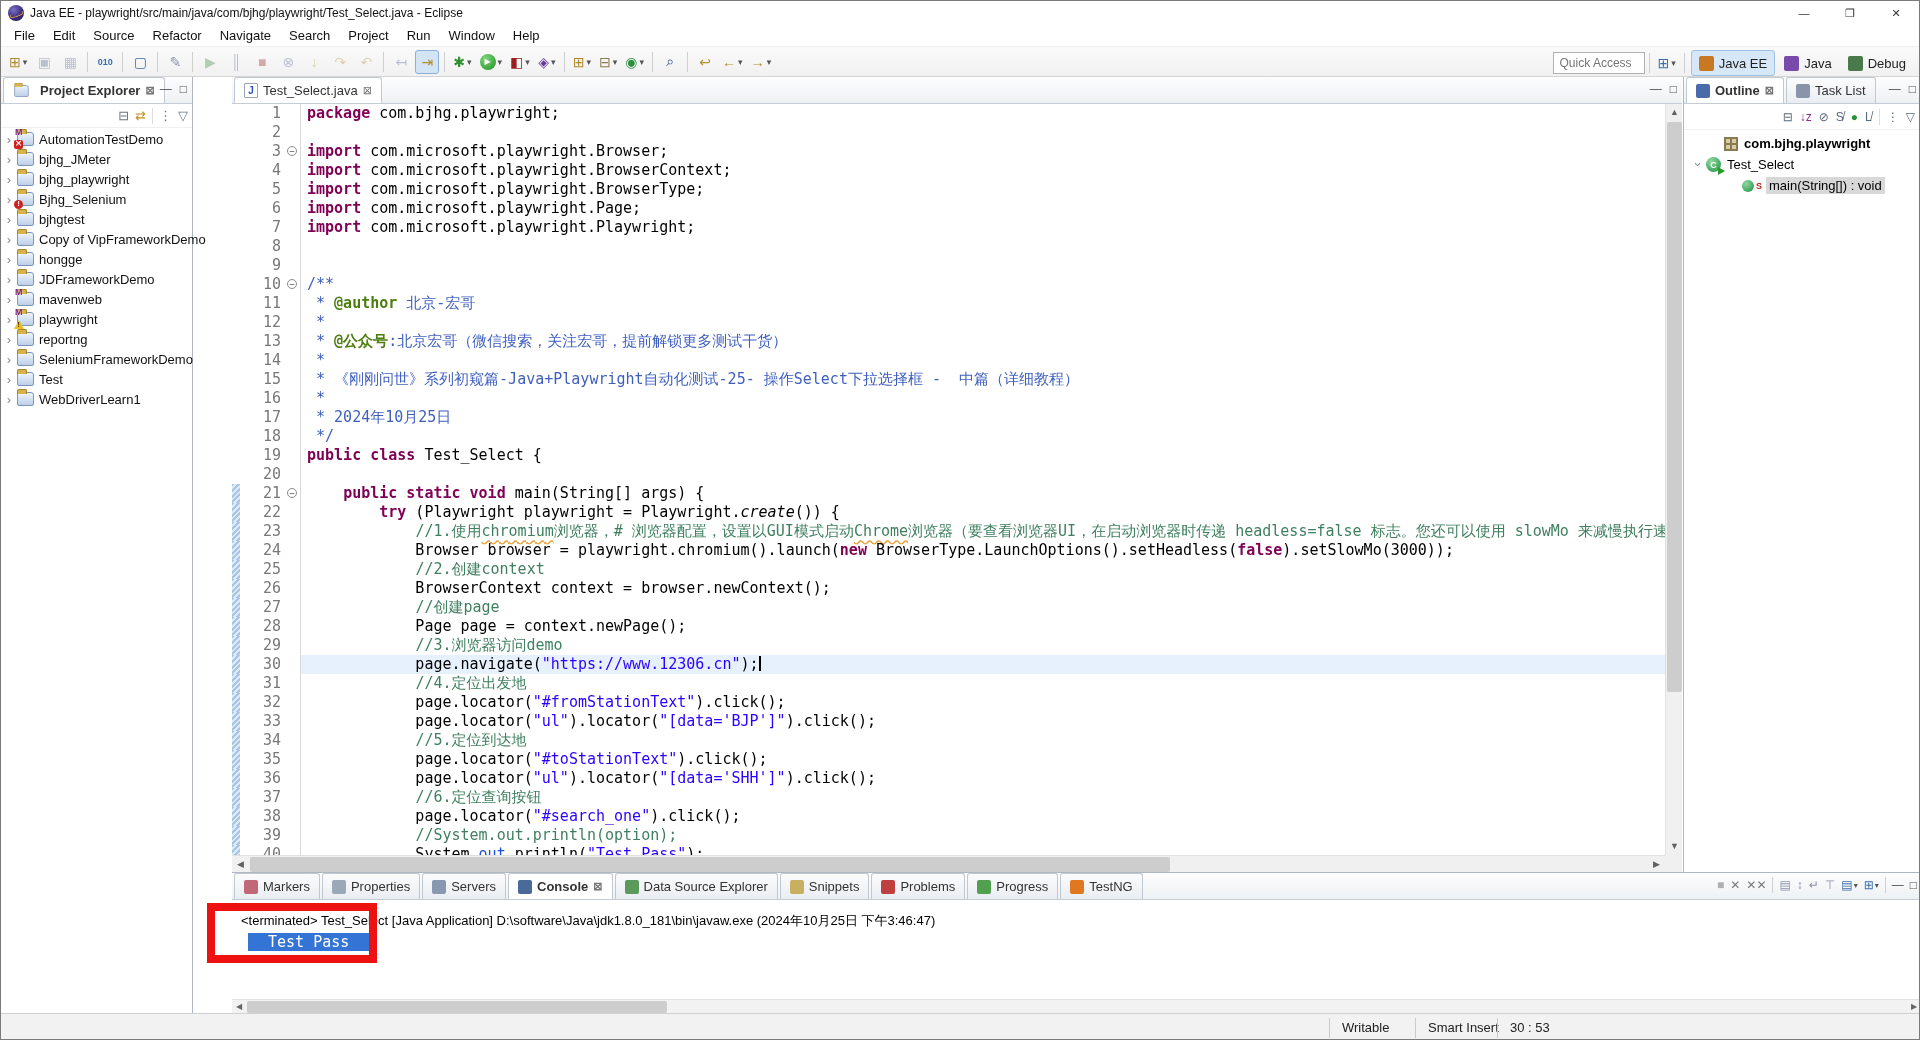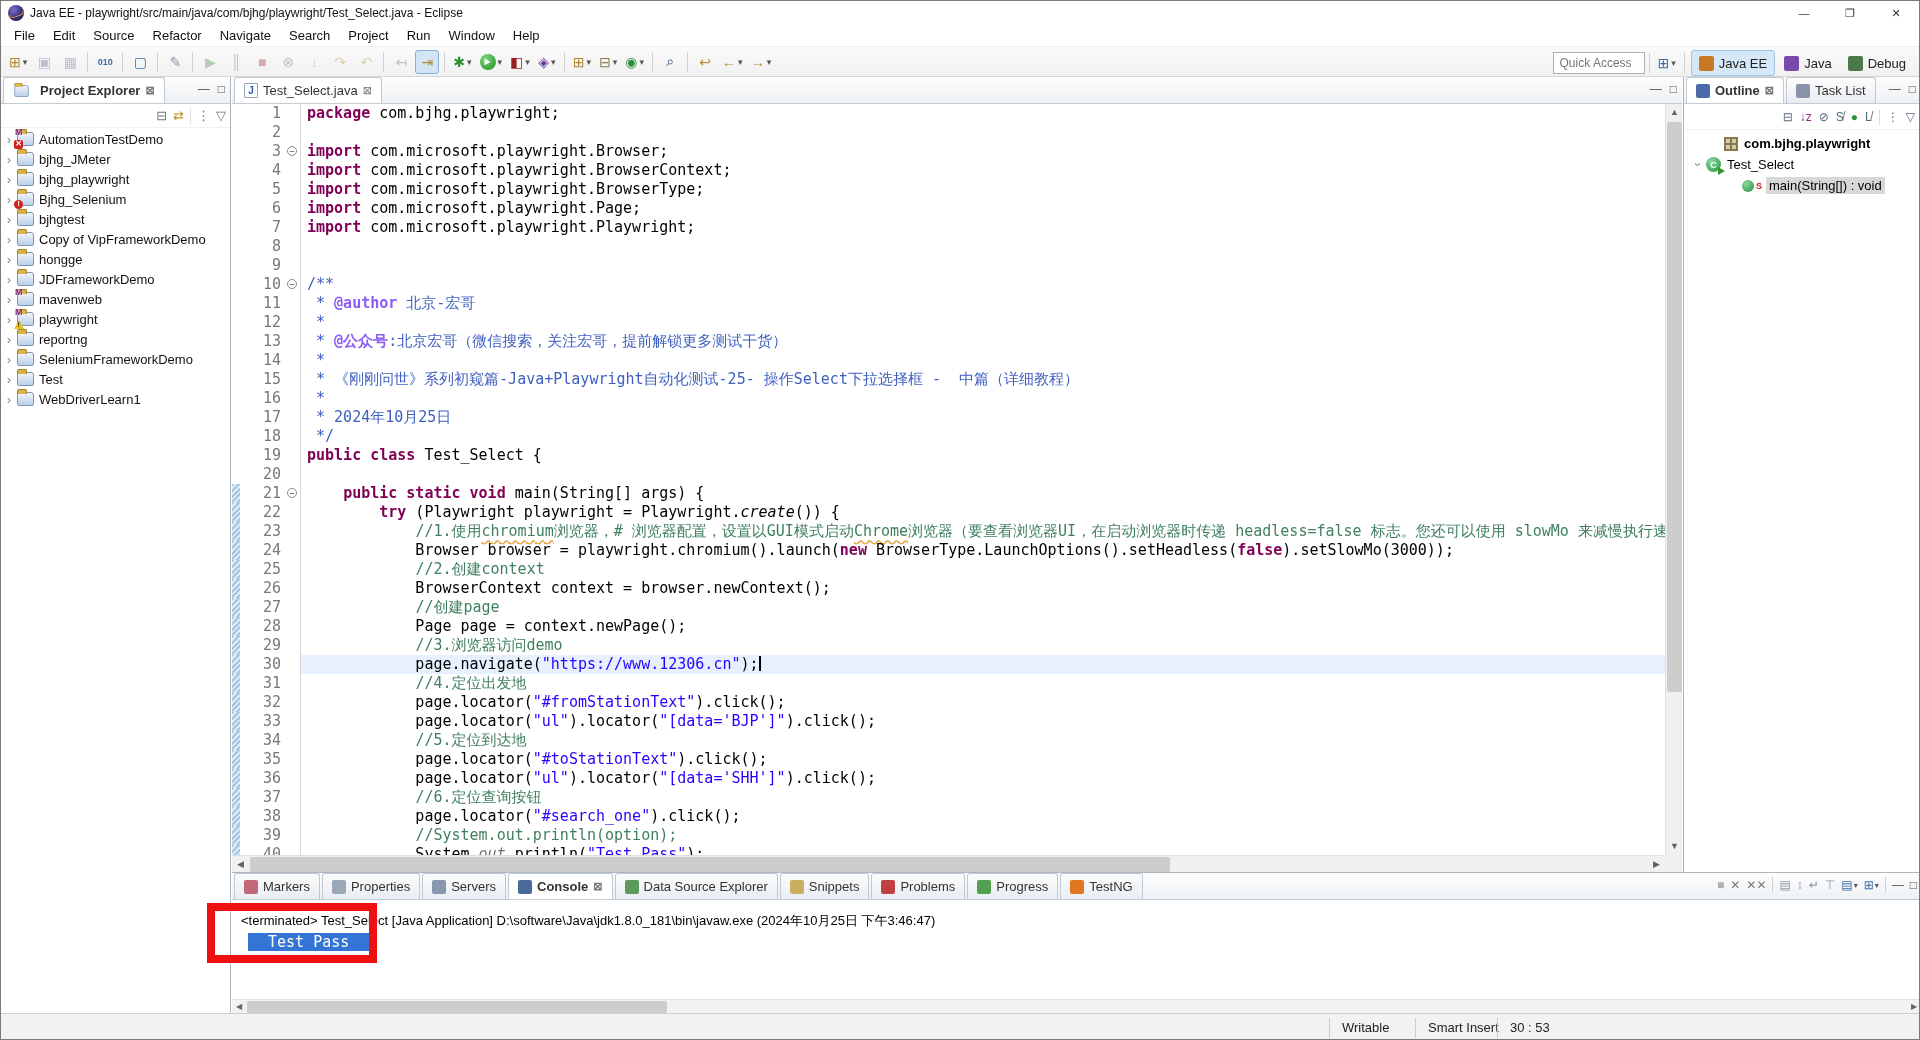--- a/index.html
+++ b/index.html
@@ -43,21 +43,21 @@
   .vtab-row { position:absolute; left:0; top:0; width:100%; height:27px; background:linear-gradient(#fdfdfd,#eef1f4);
     border-bottom:1px solid #c4ccd6; display:flex; align-items:flex-end; }
   .vtab { display:inline-flex; align-items:center; gap:5px; height:26px; padding:0 9px; margin-left:2px;
     border:1px solid #c0c8d2; border-bottom:none; border-radius:3px 3px 0 0;
     background:linear-gradient(#fcfcfc,#e9edf2); font-size:13px; color:#333; white-space:nowrap; }
   .vtab.active { background:#fff; font-weight:bold; }
   .vtab .close { font-size:11px; color:#777; }
   .minmax { position:absolute; right:5px; top:5px; display:flex; gap:8px; font-size:12px; color:#555; }
   .minmax span { cursor:default; }
   
-  .left-panel { position:absolute; left:0; top:76px; width:230px; height:936px; background:#fff; border-right:1px solid #aeb6c2; }
+  .left-panel { position:absolute; left:0; top:76px; width:192px; height:936px; background:#fff; border-right:1px solid #aeb6c2; }
   .panel-toolbar { position:absolute; top:27px; left:0; width:100%; height:24px; background:#fff;
     display:flex; justify-content:flex-end; align-items:center; padding-right:4px; gap:6px; border-bottom:1px solid #f0f0f0;}
   .pt-ico { font-size:13px; color:#6a7686; }
   .pt-ico.gold { color:#c09020; }
   .tree { position:absolute; top:52px; left:0; width:100%; }
   .tree-row { height:20px; display:flex; align-items:center; font-size:13px; color:#111; white-space:nowrap; }
   .chev { width:16px; text-align:center; color:#8a8a8a; font-size:13px; flex:none; }
   .chev.open { transform:rotate(90deg); }
   .fold-ico { position:relative; width:17px; height:14px; flex:none; margin-right:5px;
     background:linear-gradient(#eef4fb,#bcd0e8); border:1px solid #7d96b8; border-radius:2px 3px 2px 2px; }
@@ -83,24 +83,24 @@
   .fold-m { position:absolute; left:1px; top:4px; width:10px; height:10px; border:1px solid #8a8a8a; border-radius:50%;
     color:#555; font-size:9px; line-height:8px; text-align:center; background:#fff; }
   .lcode { flex:1; padding-left:6px; }
   .line.cur .lcode { background:#e7f1fd; }
   .caret { display:inline-block; width:2px; height:15px; background:#000; vertical-align:-2px; }
   .tok-k { color:#7f0055; font-weight:bold; }
   .tok-p { color:#000; }
   .tok-c { color:#3f7f5f; }
   .tok-w { color:#3f7f5f; text-decoration:underline; -webkit-text-decoration:underline wavy #e8a33d; text-decoration:underline wavy #e8a33d; text-underline-offset:3px; }
   .tok-j { color:#3f5fbf; }
-  .tok-t { color:#8b5cf6; font-weight:bold; }
+  .tok-t { color:#4d7c0f; font-weight:bold; }
   .tok-s { color:#2a00ff; }
   .tok-i { color:#000; font-style:italic; }
-  .tok-f { color:#737373; font-style:italic; }
+  .tok-f { color:#1d4ed8; }
   .vscroll { position:absolute; right:0; top:27px; bottom:17px; width:17px; background:#f0f0f0; border-left:1px solid #e0e0e0; }
   .vscroll .arr { position:absolute; left:0; width:17px; height:17px; color:#606060; font-size:9px; text-align:center; line-height:17px; }
   .vscroll .thumb { position:absolute; left:1px; width:15px; background:#cdcdcd; border-radius:2px; }
   .hscroll { position:absolute; left:0; right:17px; bottom:0; height:17px; background:#f0f0f0; border-top:1px solid #e0e0e0; }
   .hscroll .arr { position:absolute; top:0; width:17px; height:17px; color:#606060; font-size:9px; text-align:center; line-height:17px; }
   .hscroll .thumb { position:absolute; top:1px; height:15px; background:#cdcdcd; border-radius:2px; }
   .corner { position:absolute; right:0; bottom:0; width:17px; height:17px; background:#f0f0f0; }
   
   .right-panel { position:absolute; left:1682px; top:76px; width:238px; height:795px; background:#fff; border-left:1px solid #aeb6c2; }
   .rp-toolbar { position:absolute; top:27px; left:0; width:100%; height:26px; display:flex; justify-content:flex-end;

